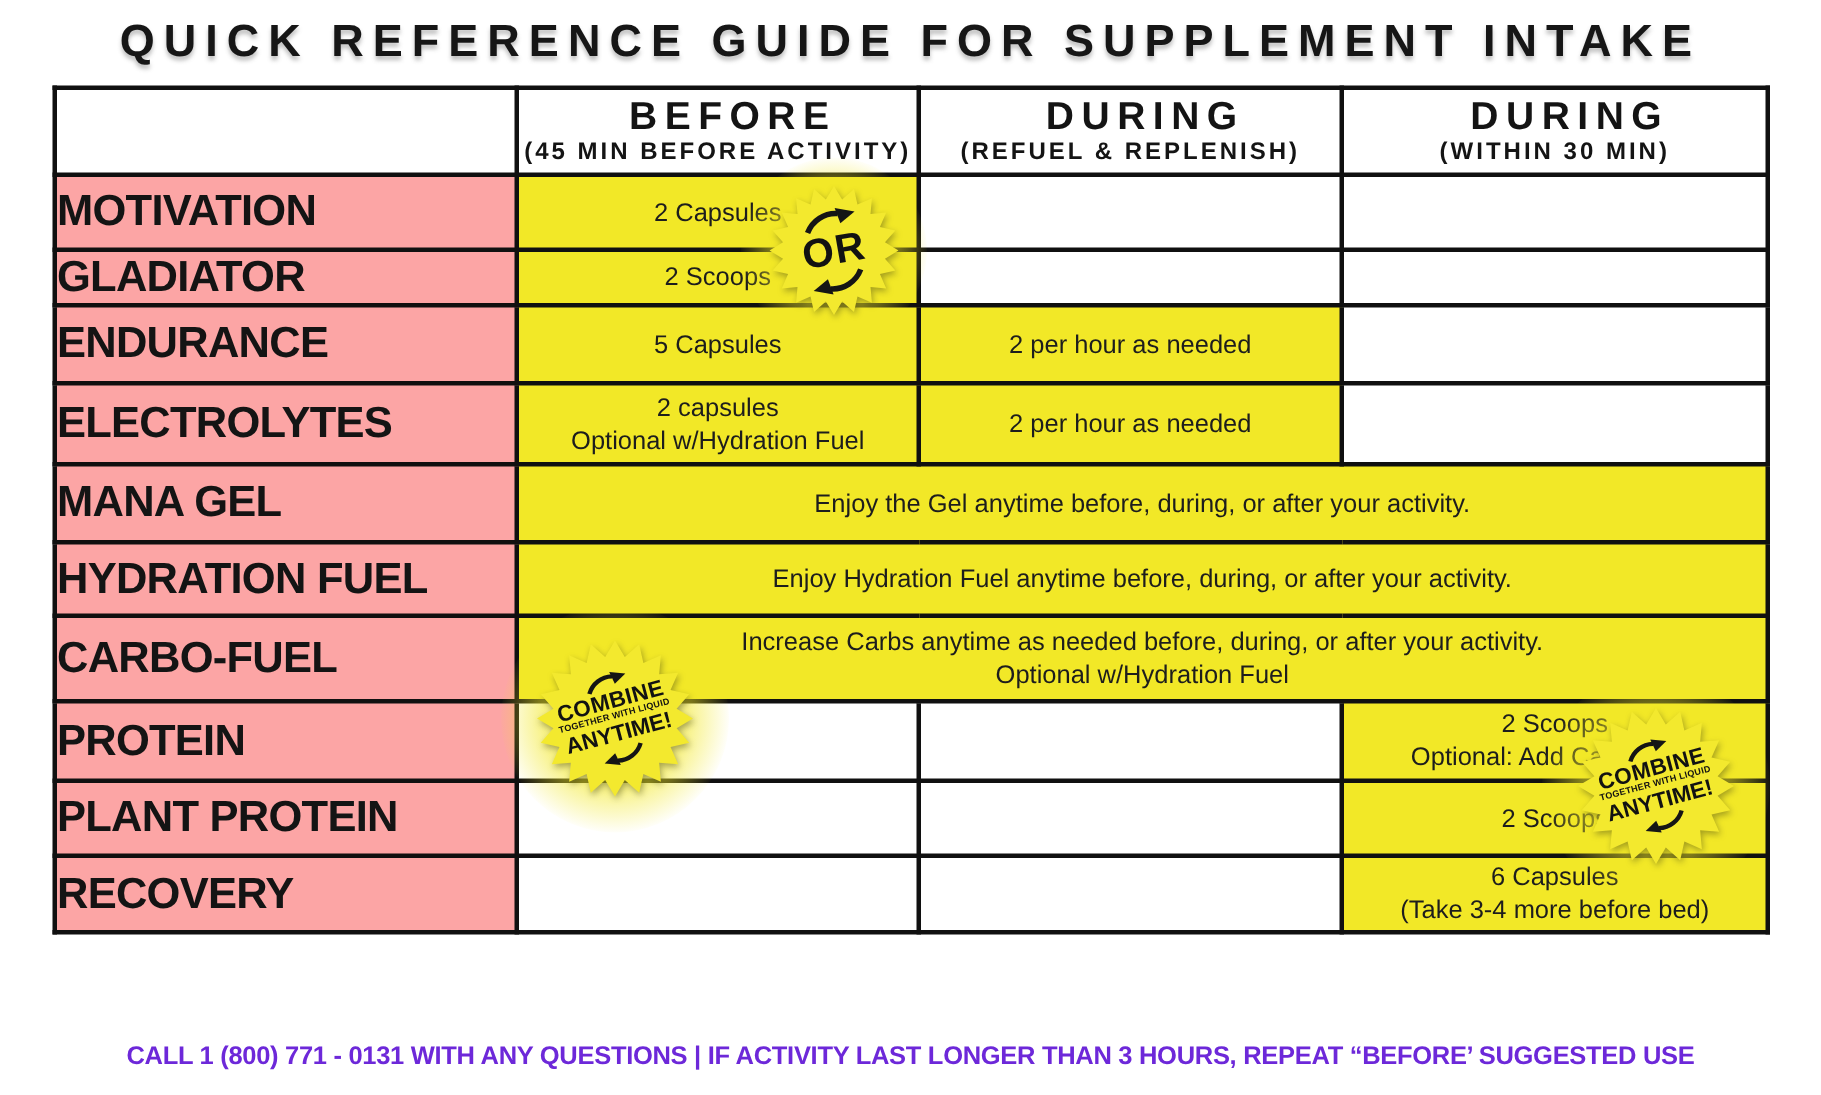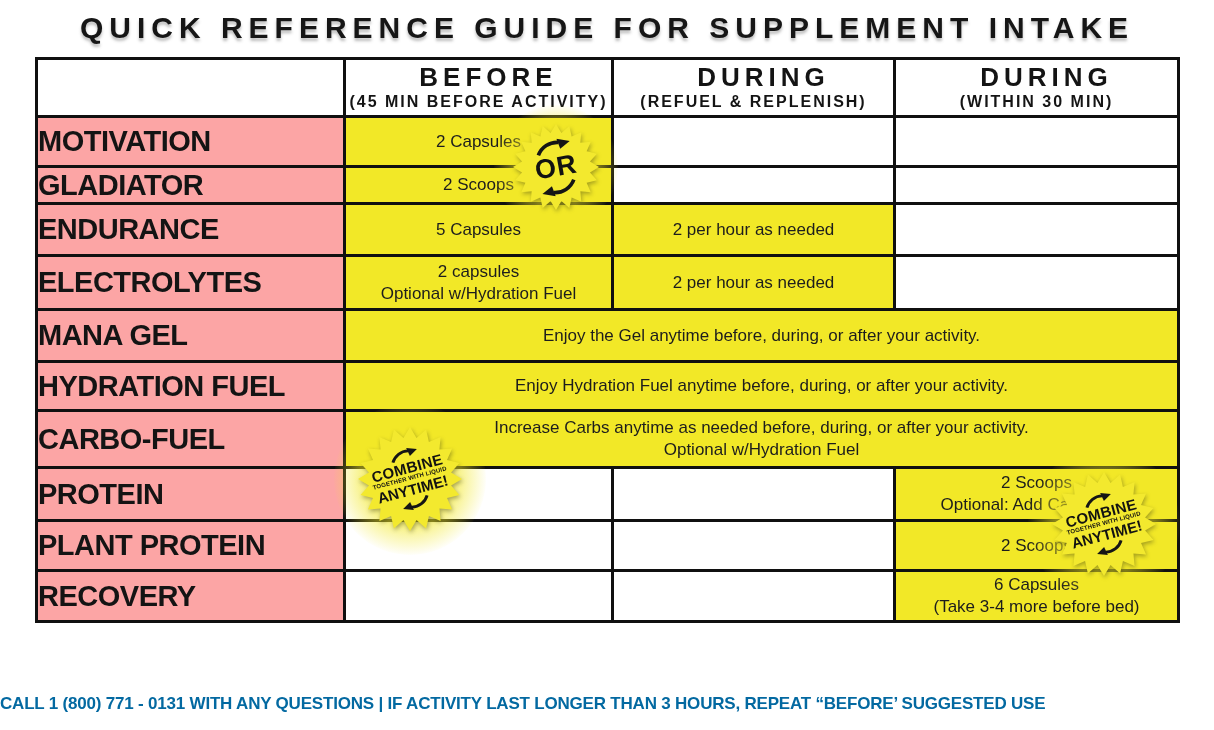--- a/index.html
+++ b/index.html
@@ -27,22 +27,22 @@
   .hd .big{font-size:26px;font-weight:bold;letter-spacing:5px;color:#141414;line-height:27px;margin-left:20px;}
   .hd .small{font-size:16px;font-weight:bold;letter-spacing:2px;color:#141414;margin-top:2px;}
   td.lbl{
     font-size:29px;font-weight:bold;letter-spacing:-0.5px;color:#141414;
     padding-left:19px;white-space:nowrap;background:#fca5a5;
   }
   td.cell{text-align:center;font-size:17px;color:#1d1d1d;background:#fff;}
   td.hl{background:var(--hl);}
   td.cell .ln{line-height:22px;}
   .footer-note{
-    position:absolute;top:694px;left:0;width:100%;
-    font-size:17px;font-weight:bold;letter-spacing:-0.2px;color:#0369a1;white-space:nowrap;
+    position:absolute;top:694px;left:0;width:100%;text-align:center;
+    font-size:17px;font-weight:bold;letter-spacing:-0.2px;color:#6d28d9;white-space:nowrap;
   }
   
   .badge{position:absolute;z-index:6;}
   .halo{
     position:absolute;border-radius:50%;
     background:radial-gradient(circle, rgba(242,232,39,.95) 0%, rgba(242,232,39,.55) 45%, rgba(242,232,39,0) 72%);
   }
   .burst{position:absolute;left:0;top:0;width:100%;height:100%;
     filter:drop-shadow(1px 2px 2px rgba(70,70,20,.45));}
   .badge-rot{

